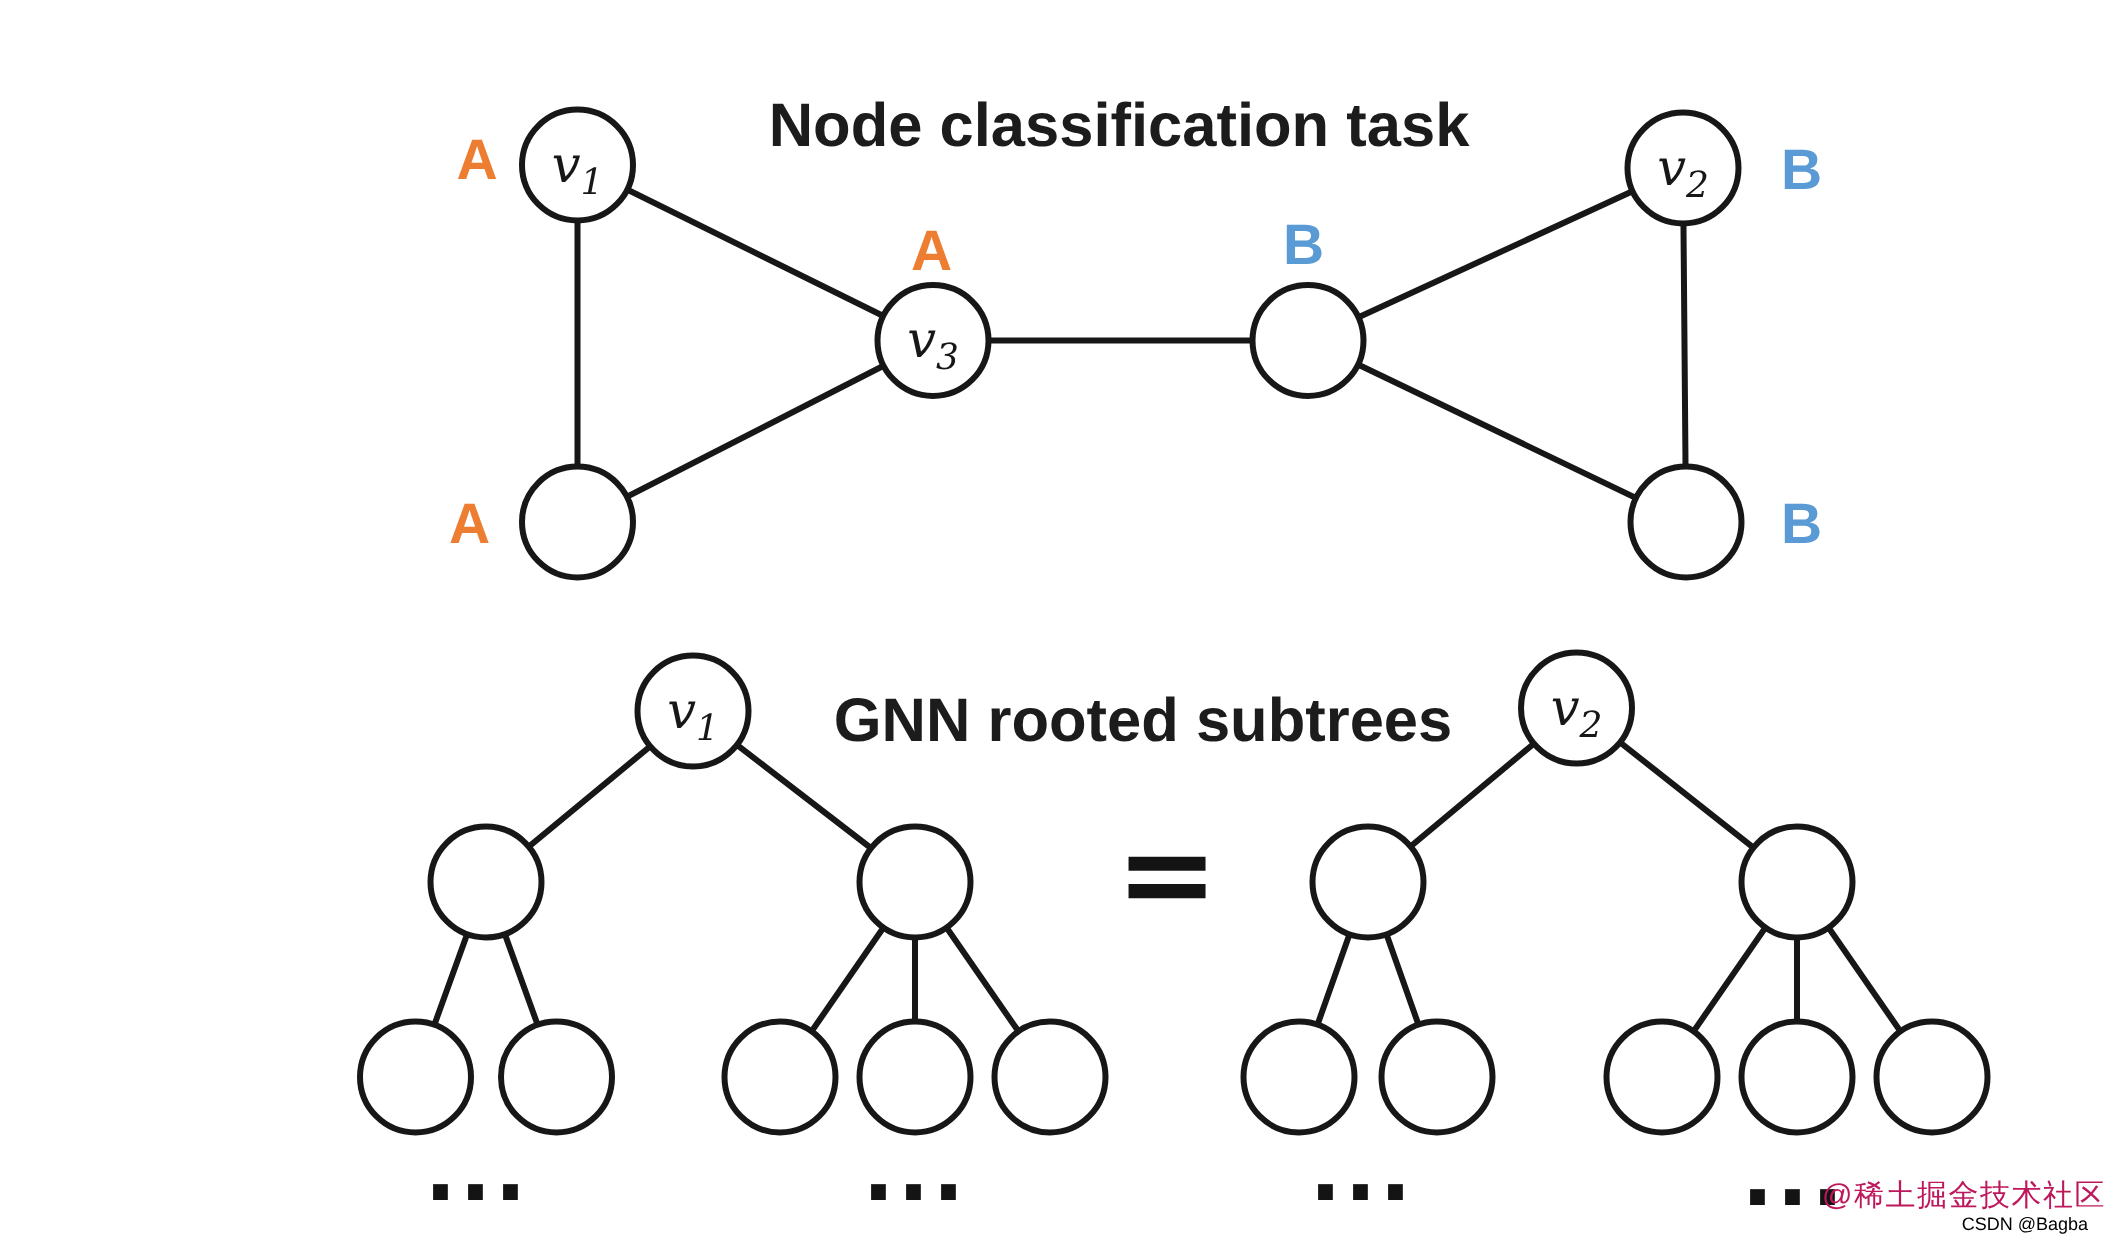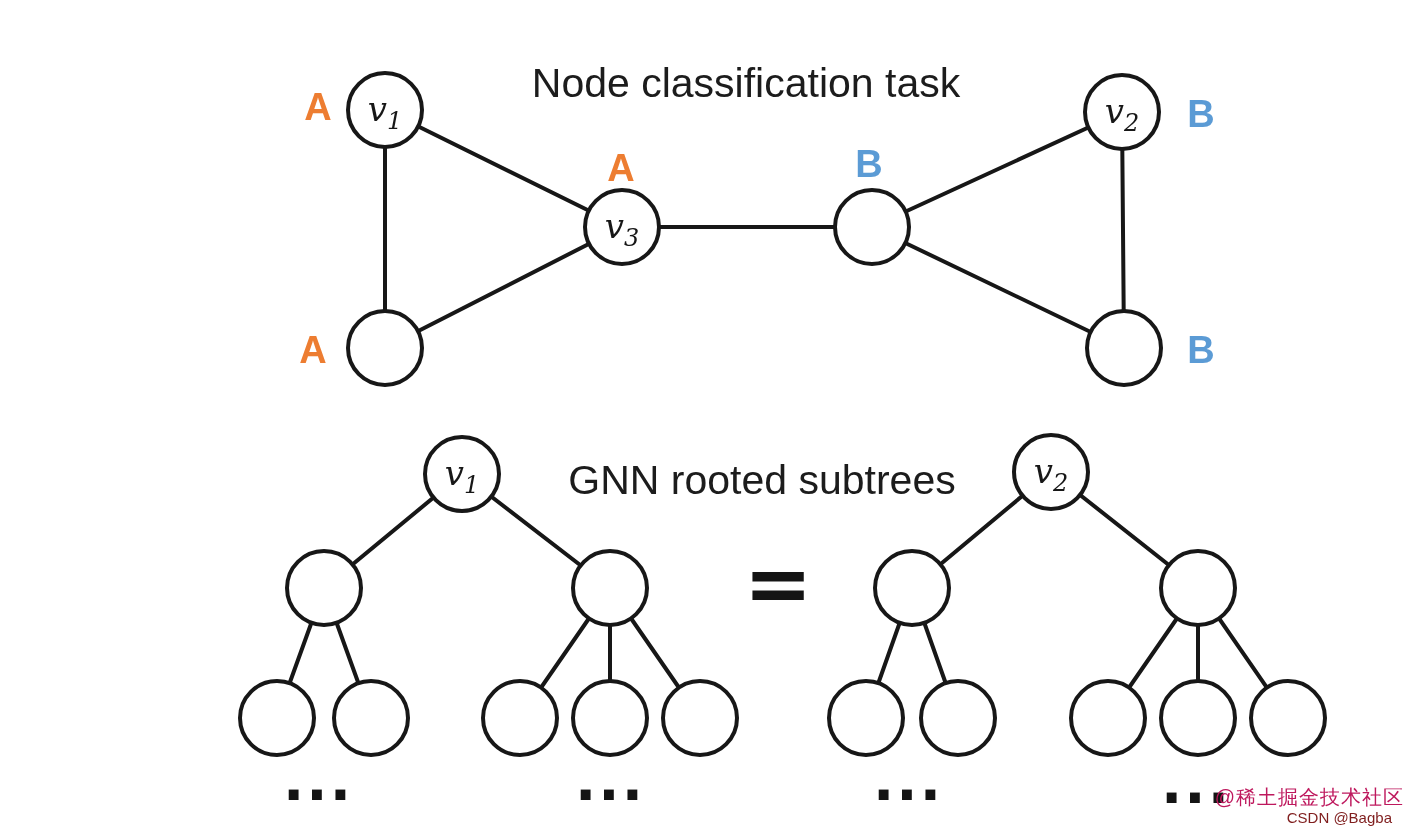--- a/index.html
+++ b/index.html
@@ -7,21 +7,21 @@
     position:relative;
     width:1408px;height:832px;
     background:#ffffff;
     overflow:hidden;
     font-family:"Liberation Sans",sans-serif;
   }
   .section-title{
     position:absolute;
     transform:translateX(-50%);
     white-space:nowrap;
-    font-weight:400;
+    font-weight:700;
     font-size:41px;
     color:#1c1c1c;
     letter-spacing:0px;
   }
   #graph-title{left:746px;top:60px;}
   #subtrees-title{left:762px;top:432px;margin-top:25px;}
   #equals-sign{
     position:absolute;
     left:778px;top:583px;
     transform:translate(-50%,-50%);
@@ -57,23 +57,23 @@
     right:4px;top:786px;
     font-size:20px;
     line-height:1.1;
     color:#be185d;
     letter-spacing:1px;
     white-space:nowrap;
   }
   .wm-line2{
     position:absolute;
     right:16px;top:810px;
-    font-size:15px;
+    font-size:12px;
     line-height:1.1;
-    color:#7f1d1d;
+    color:#000000;
     white-space:nowrap;
   }
 </style>
 </head>
 <body>
 
 <div class="canvas">
 
   <svg id="diagram" width="1408" height="832" viewBox="0 0 1408 832">
     <g id="graph-layer">

